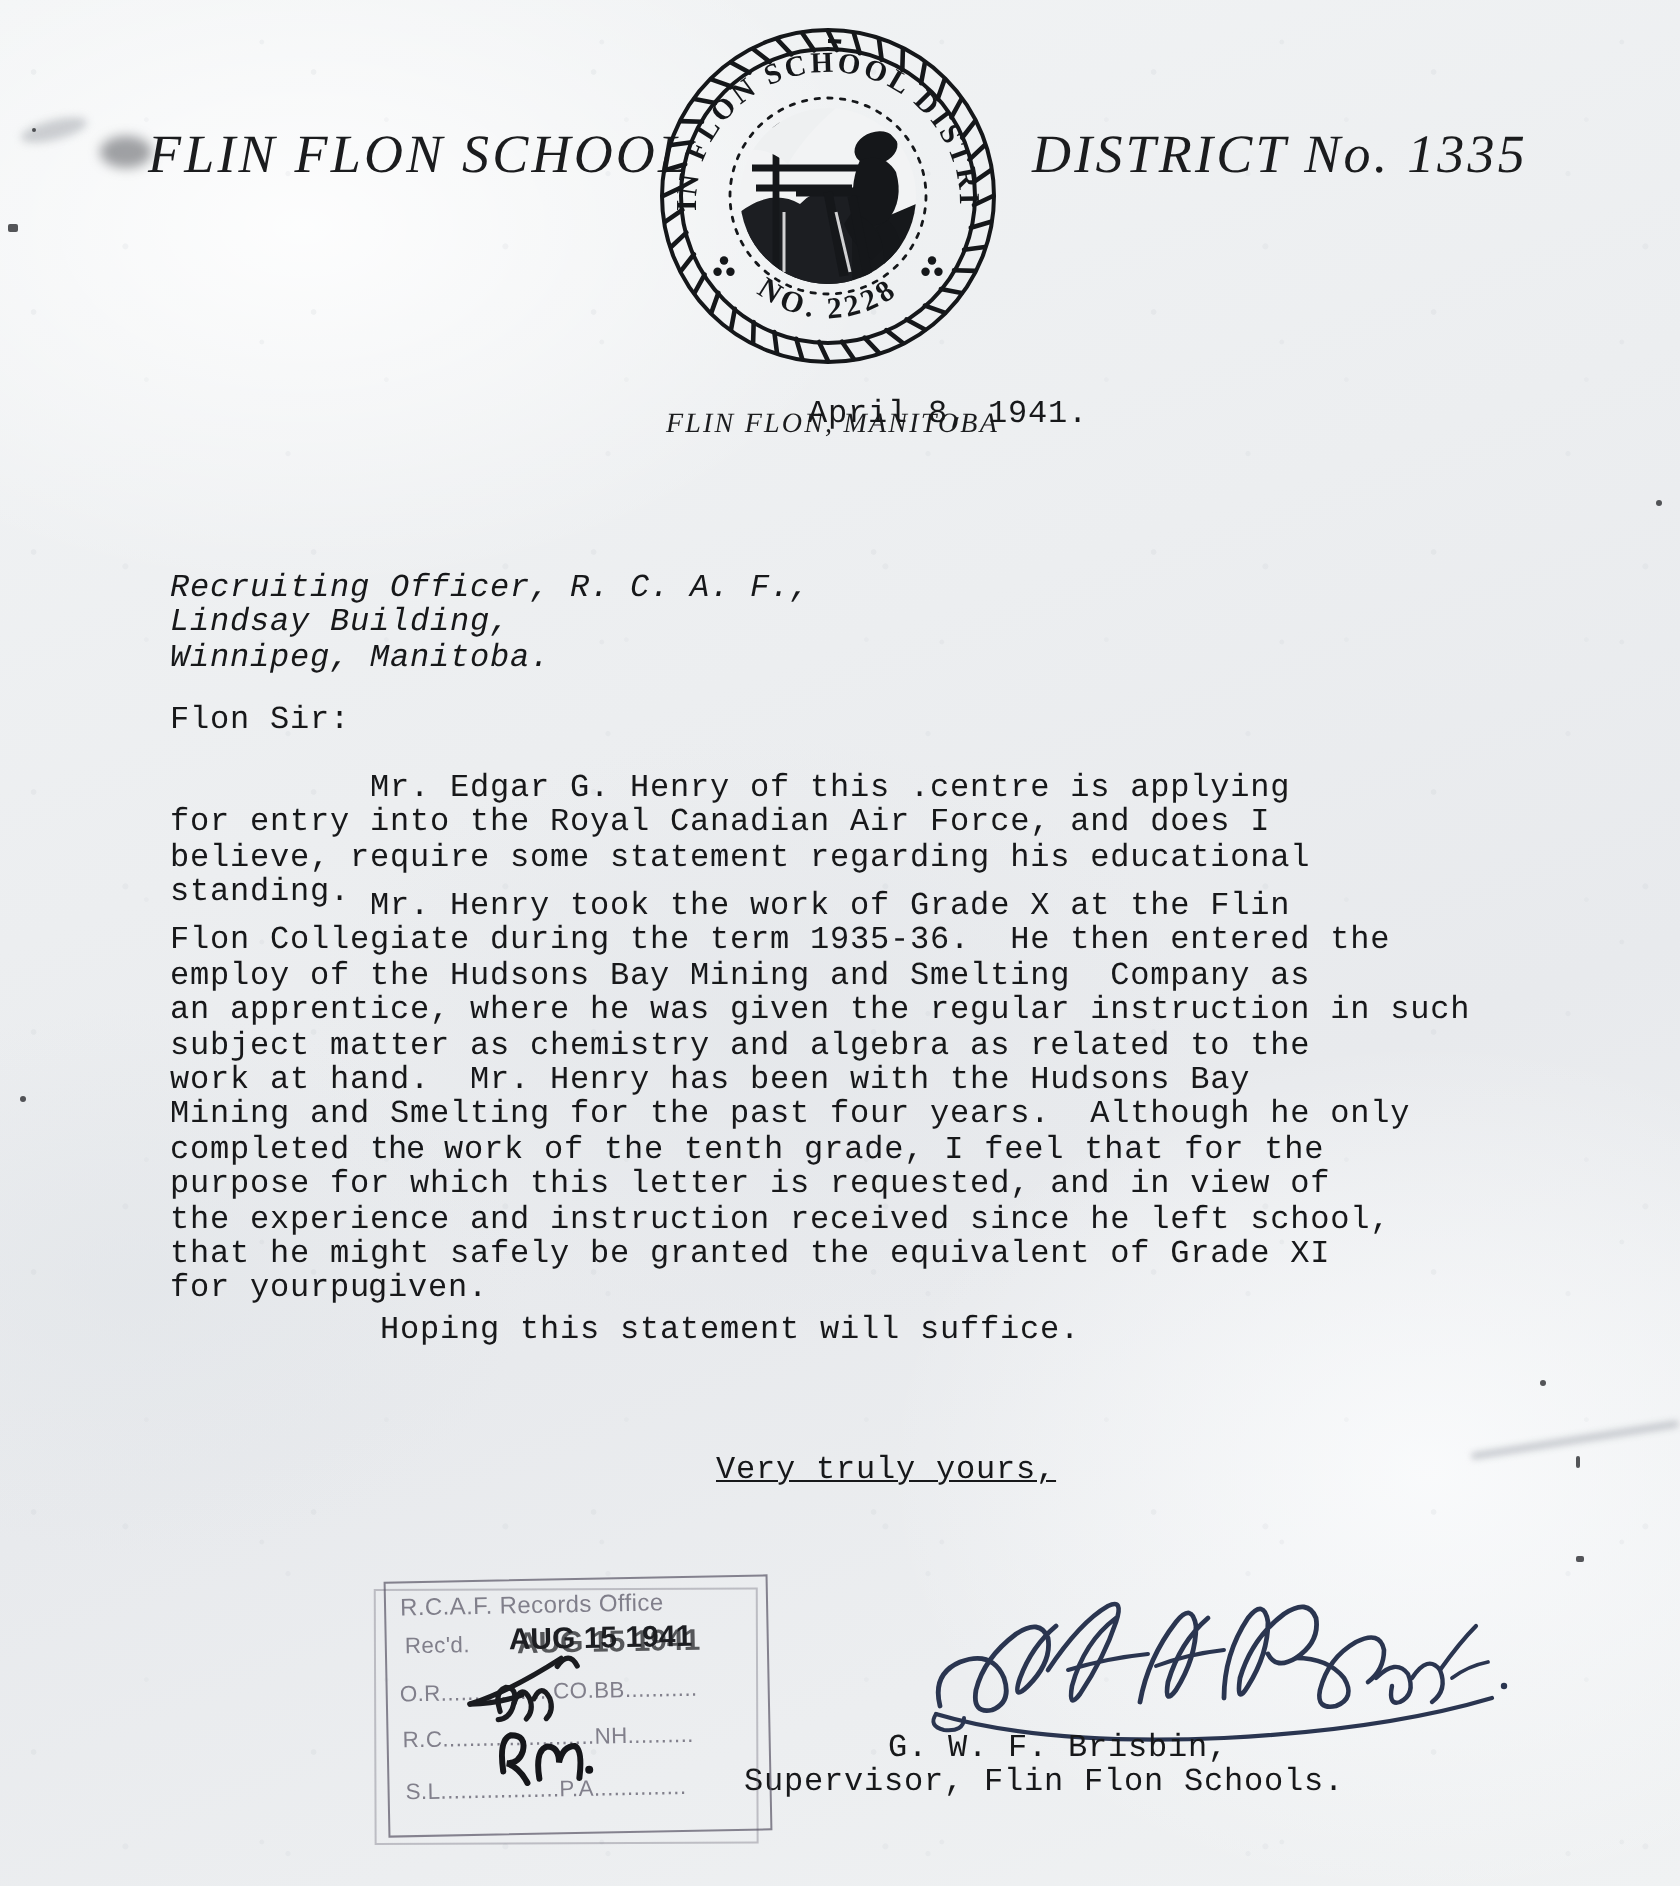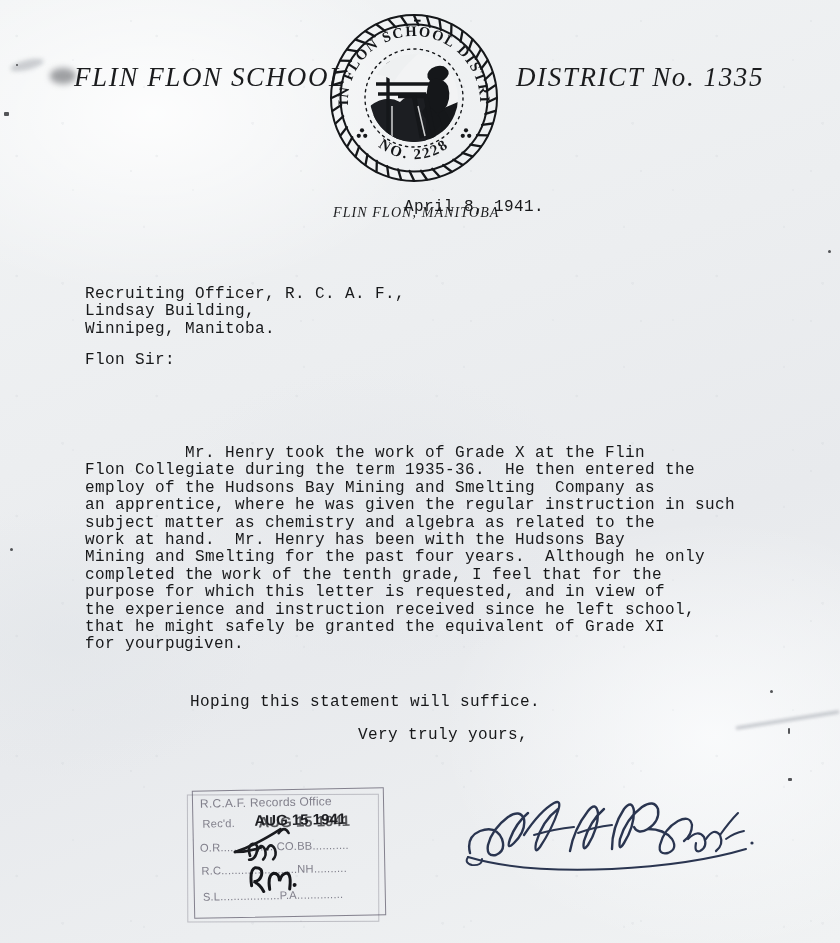--- a/index.html
+++ b/index.html
@@ -58,26 +58,26 @@
     font-size:16px;
     letter-spacing:.4px;
   }
   .city{
     position:absolute;
     font-family:Liberation Serif, serif;
     font-style:italic;font-size:14px;letter-spacing:1.1px;color:#1b1c1e;white-space:pre;margin-top:28px;
   }
   #city{left:333px;top:177px;}
   #date{left:404px;top:199px;}
-  #addr{left:85px;top:286px;}
+  #addr{left:85px;top:286px;font-style:italic;}
   #salut{left:85px;top:352px;}
   #para1{left:85px;top:386px;}
   #para2{left:85px;top:445px;}
-  #hoping{left:190px;top:694px;}
-  #vtruly{left:358px;top:727px;}
+  #hoping{left:190px;top:657px;}
+  #vtruly{left:358px;top:727px;text-decoration:underline;}
   #signblock{left:444px;top:866px;}
   .ovr{font-weight:normal;letter-spacing:-.6px;}
 
   
   #signature{position:absolute;left:462px;top:795px;width:300px;height:80px;}
 
   
   #stamp{
     position:absolute;left:193px;top:789px;width:192px;height:128px;
     transform:rotate(-1.1deg);
@@ -325,20 +325,24 @@
   </div>
 
   <div class="city" id="city">FLIN FLON, MANITOBA</div>
   <div class="typed" id="date">April 8, 1941.</div>
 
   <div class="typed" id="addr">Recruiting Officer, R. C. A. F.,
 Lindsay Building,
 Winnipeg, Manitoba.</div>
   <div class="typed" id="salut">Flon Sir:</div>
 
+  <div class="typed" id="para1">          Mr. Edgar G. Henry of this .centre is applying
+for entry into the Royal Canadian Air Force, and does I
+believe, require some statement regarding his educational
+standing.</div>
 
   <div class="typed" id="para2"><span>          Mr. Henry took the work of Grade X at the Flin
 Flon Collegiate during the term 1935-36.  He then entered the
 employ of the Hudsons Bay Mining and Smelting  Company as
 an apprentice, where he was given the regular instruction in such
 subject matter as chemistry and algebra as related to the
 work at hand.  Mr. Henry has been with the Hudsons Bay
 Mining and Smelting for the past four years.  Although he only
 completed </span><span class="ovr">the</span><span> work of the tenth grade, I feel that for the
 purpose for which this letter is requested, and in view of
@@ -364,20 +368,22 @@
         <path d="M258,40 Q268,26 276,18" stroke-width="2.1"></path>
         <path d="M264,44 Q272,38 282,36" stroke-width="1.9"></path>
 
         <path d="M6,62 Q60,78 150,74 Q230,70 284,54" stroke-width="2.1"></path>
         <path d="M6,62 Q2,68 10,70 Q20,71 20,64" stroke-width="2"></path>
       </g>
       <circle cx="290" cy="48" r="1.6" fill="#2a3550"></circle>
     </svg>
   </div>
 
+  <div class="typed" id="signblock"><span>G. W. F. Brisbin,</span>
+<span style="margin-left:-72px;display:inline-block;">Supervisor, Flin Flon Schools.</span></div>
 
   <div id="stamp">
     <div class="stamp-layer ghost"></div>
     <div class="stamp-layer">
       <div class="sline s1">R.C.A.F. Records Office</div>
       <div class="sline s2">Rec'd.</div>
       <div class="sline s3">O.R.................CO.BB...........</div>
       <div class="sline s4">R.C.......................NH..........</div>
       <div class="sline s5">S.L..................P.A..............</div>
     </div>

